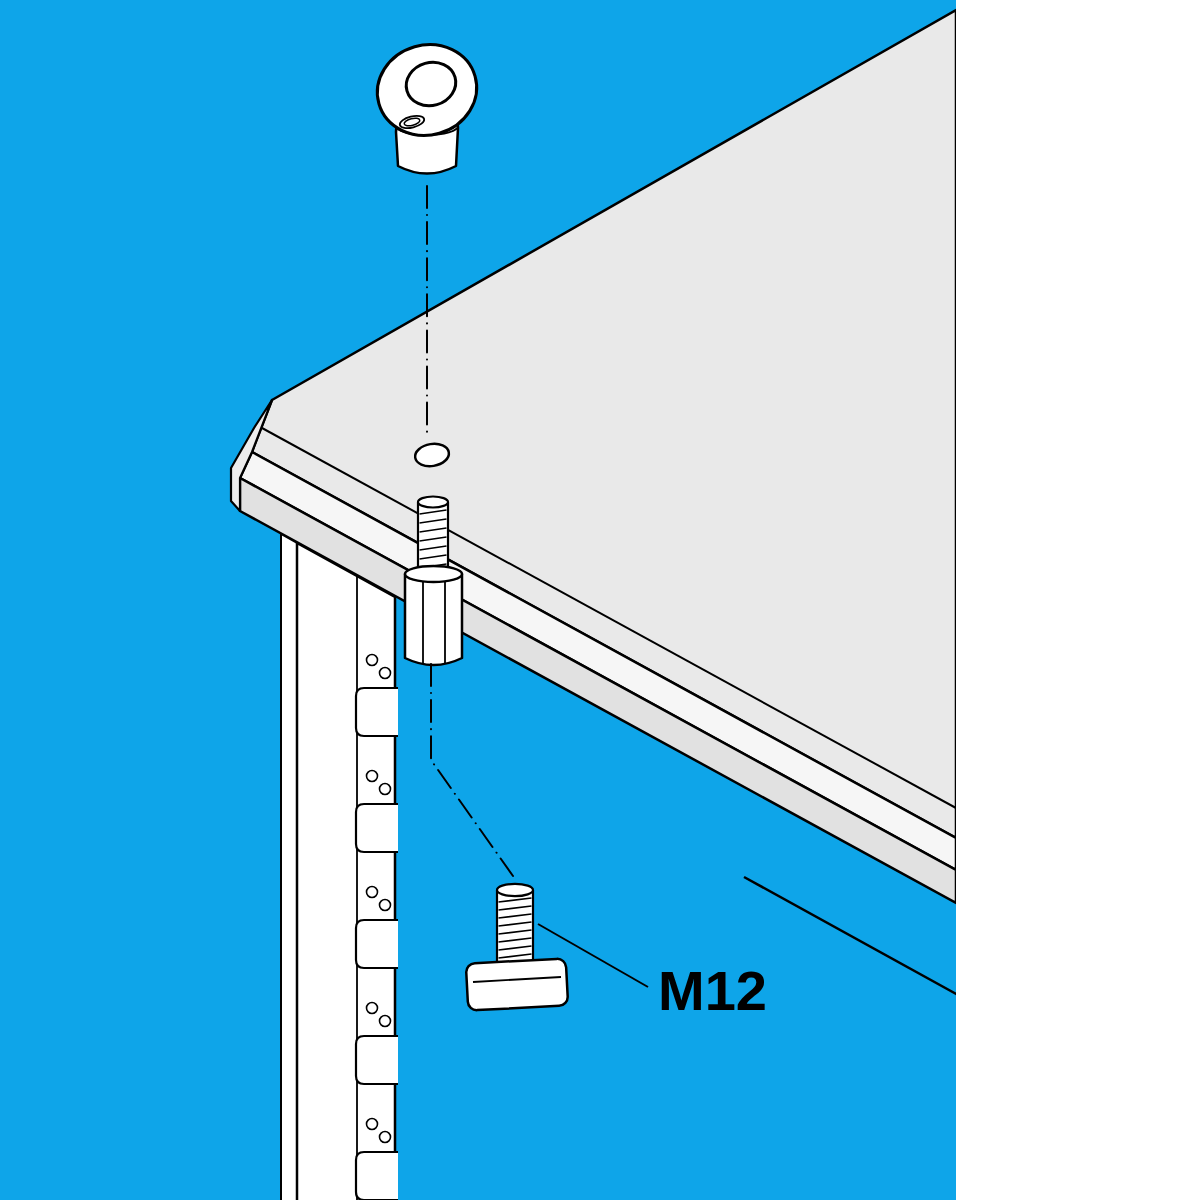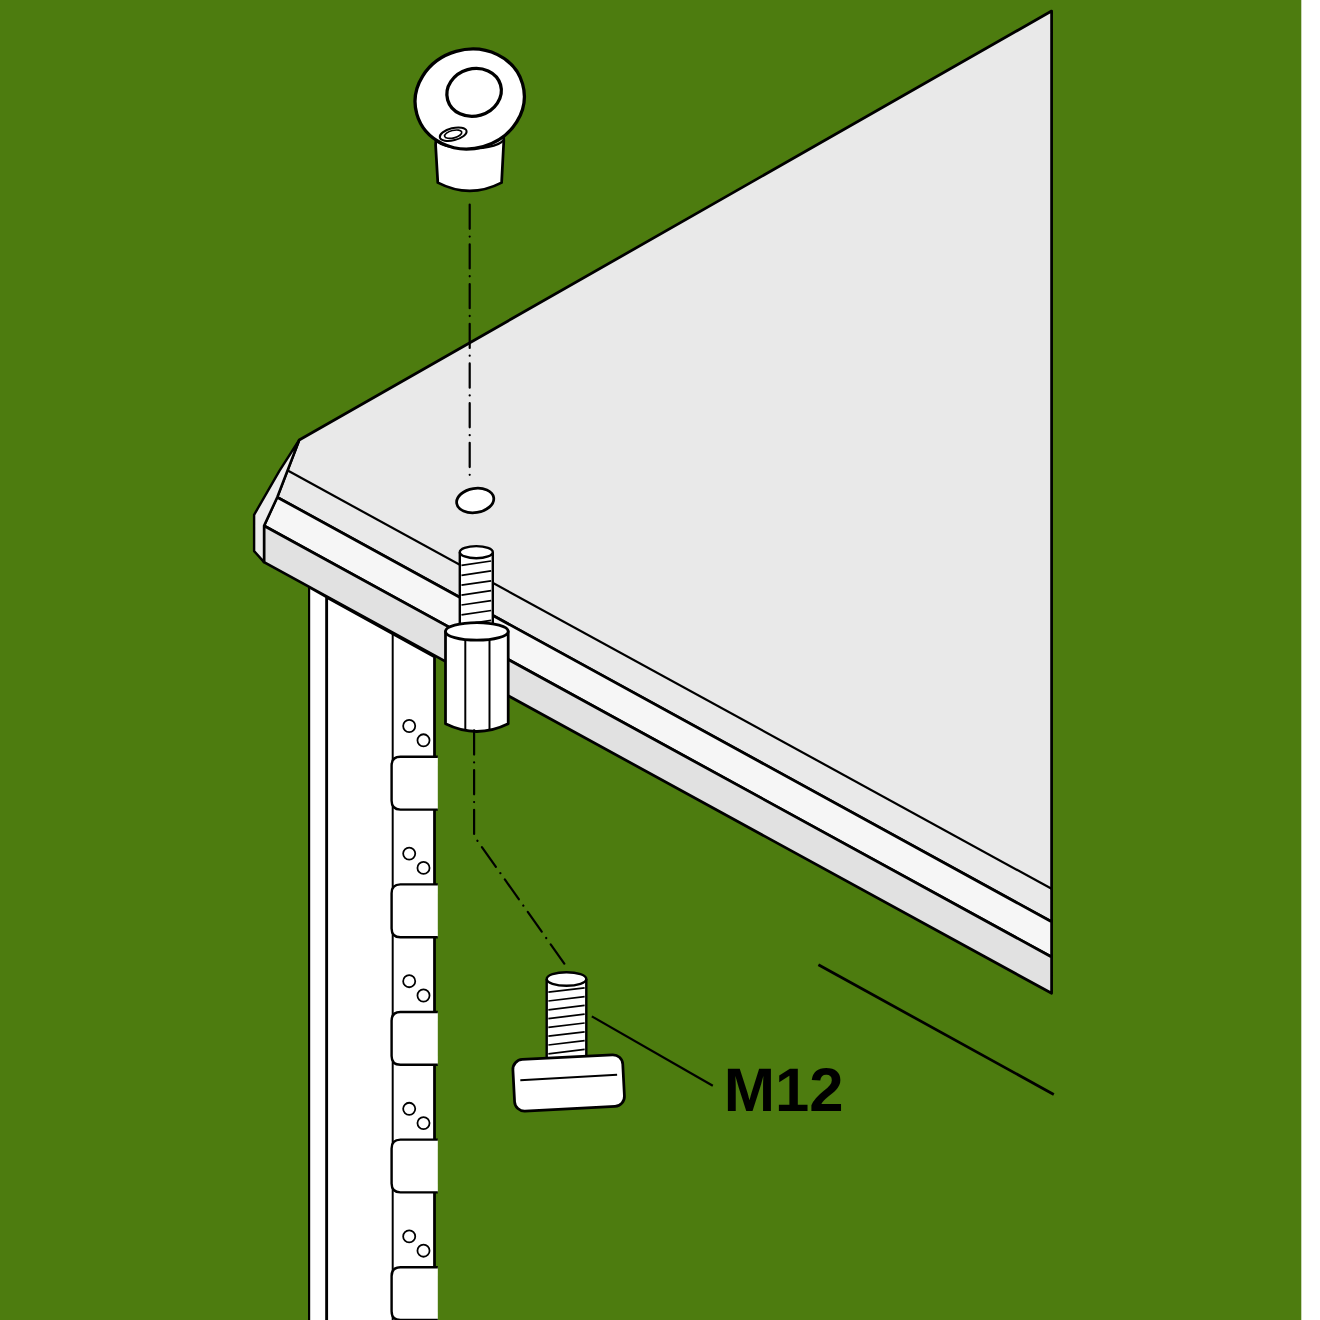--- a/index.html
+++ b/index.html
@@ -1,20 +1,20 @@
 <!DOCTYPE html>
 <html><head>
 <meta charset="utf-8">
 <style>
   html, body { margin: 0; padding: 0; background: #ffffff; }
   .stage {
     position: relative;
-    width: 1183px;
+    width: 956px;
     height: 1200px;
-    background: #4d7c0f;
+    background: #0ea5e9;
     overflow: hidden;
     font-family: "Liberation Sans", sans-serif;
   }
   svg { display: block; }
   .centerline {
     stroke-width: 2;
     fill: none;
     stroke-dasharray: 22 7 0.1 7;
     stroke-linecap: round;
   }

